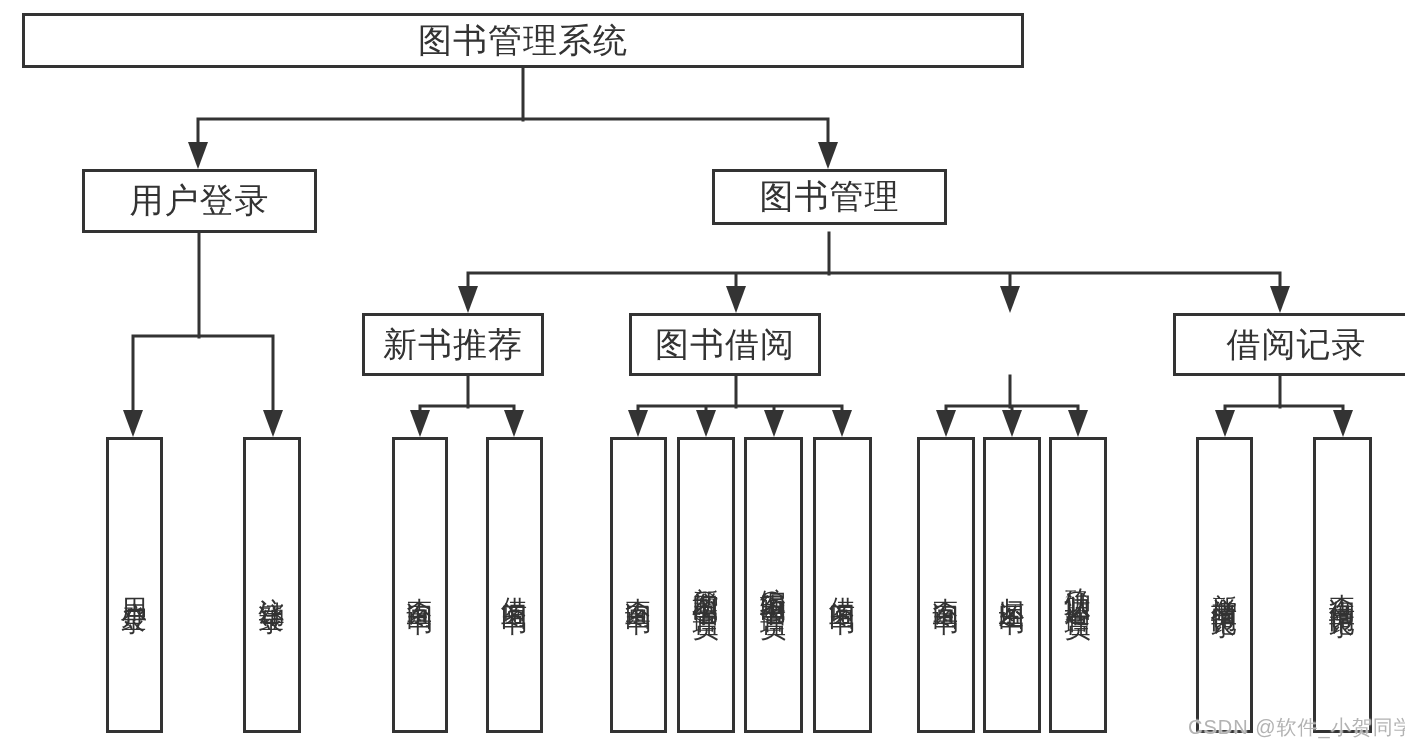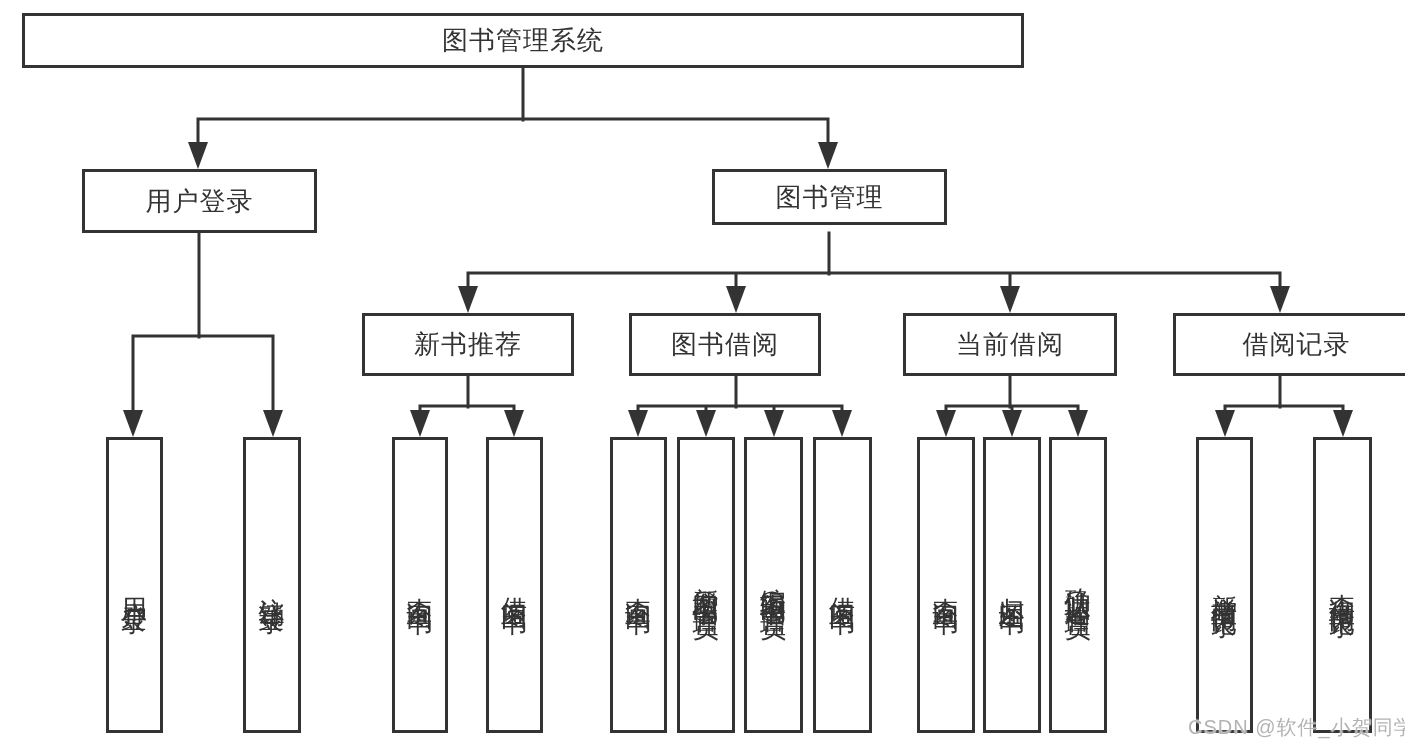--- a/index.html
+++ b/index.html
@@ -21,21 +21,21 @@
     box-sizing: border-box;
     border: 3px solid #333333;
     background: #ffffff;
     color: #333333;
     display: flex;
     align-items: center;
     justify-content: center;
     z-index: 2;
   }
   .hbox {
-    font-size: 26px;
+    font-size: 34px;
     letter-spacing: 1px;
     white-space: nowrap;
   }
   .vbox {
     writing-mode: vertical-rl;
     text-orientation: mixed;
     font-size: 26px;
     letter-spacing: 4px;
     line-height: 1;
     top: 437px;
@@ -87,23 +87,22 @@
       <polygon points="1215,410 1235,410 1225,437"></polygon>
       <polygon points="1333,410 1353,410 1343,437"></polygon>
     </g>
   </svg>
 
   <div class="hbox" style="left:22px; top:13px; width:1002px; height:55px;">图书管理系统</div>
 
   <div class="hbox" style="left:82px; top:169px; width:235px; height:64px;">用户登录</div>
   <div class="hbox" style="left:712px; top:169px; width:235px; height:56px;">图书管理</div>
 
-  <div class="hbox" style="left:362px; top:313px; width:212px; height:63px;">新书推荐</div>
+  <div class="hbox" style="left:362px; top:313px; width:182px; height:63px;">新书推荐</div>
   <div class="hbox" style="left:629px; top:313px; width:192px; height:63px;">图书借阅</div>
-  <div class="hbox" style="left:903px; top:313px; width:214px; height:63px;">当前借阅</div>
   <div class="hbox" style="left:1173px; top:313px; width:247px; height:63px;">借阅记录</div>
 
   <div class="vbox" style="left:106px; width:57px;">用户登录</div>
   <div class="vbox" style="left:243px; width:58px;">注销登录</div>
 
   <div class="vbox" style="left:392px; width:56px;">查询图书</div>
   <div class="vbox" style="left:486px; width:57px;">借阅图书</div>
 
   <div class="vbox" style="left:610px; width:57px;">查询图书</div>
   <div class="vbox" style="left:677px; width:58px;">新增图书（管理员）</div>

